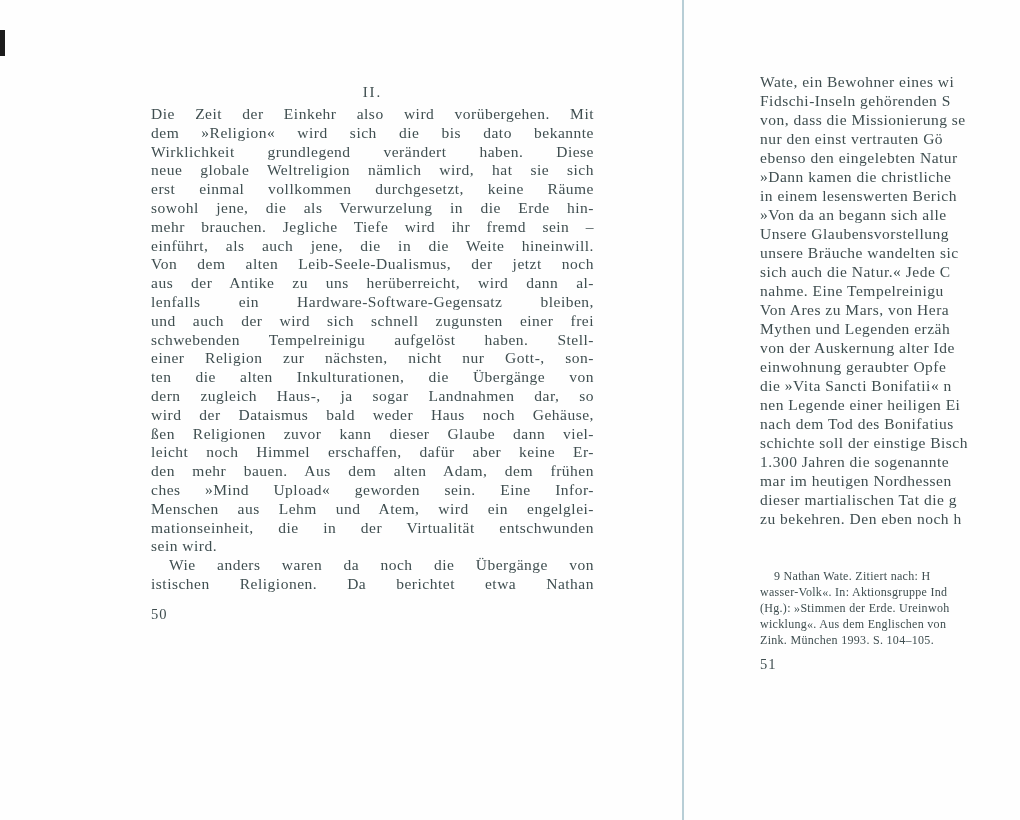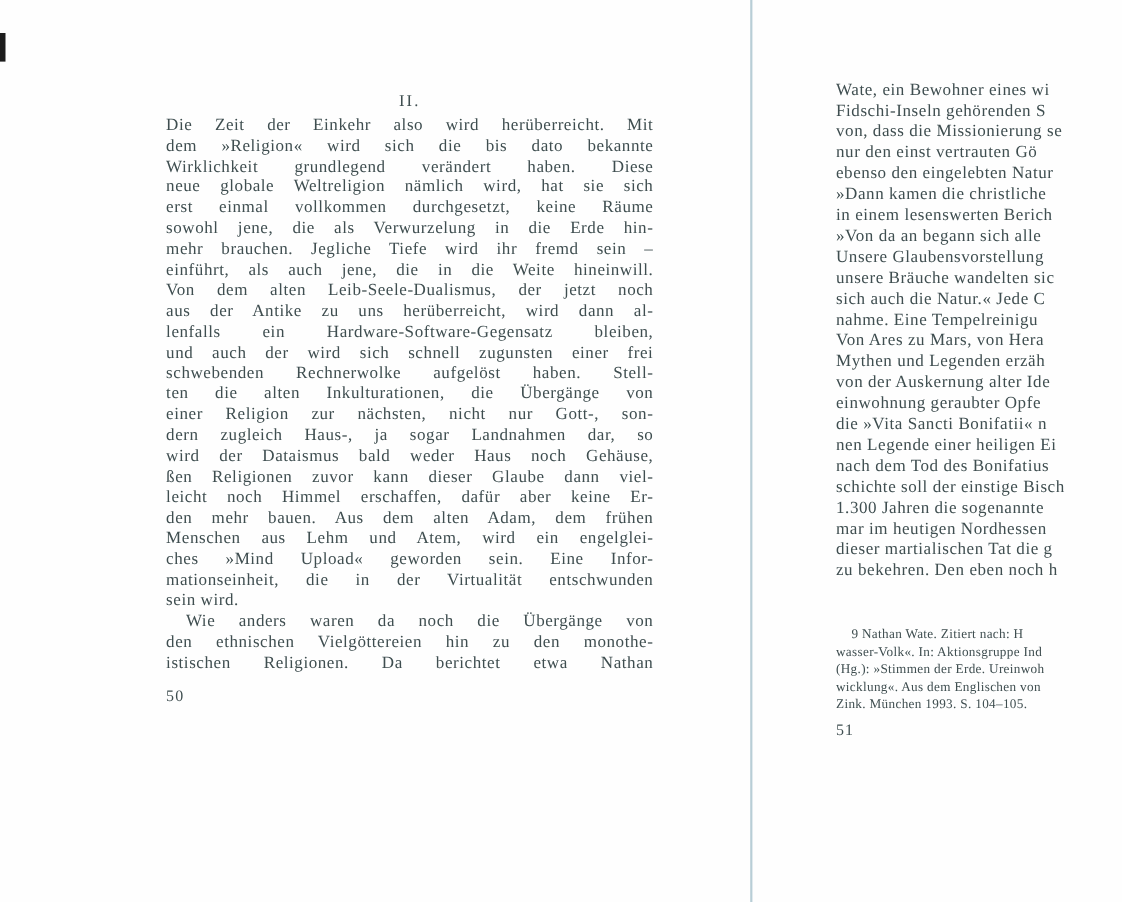--- a/index.html
+++ b/index.html
@@ -59,48 +59,47 @@
 </style>
 </head>
 <body>
 
 <div class="edge-artifact"></div>
 
 <section class="page left-page">
   <h2 class="section-heading">II.</h2>
   <div class="body-text">
     <div class="para para-end">
-        <div class="line">Die Zeit der Einkehr also wird herüberreicht. Mit</div>
+        <div class="line">Die Zeit der Einkehr also wird vorübergehen. Mit</div>
         <div class="line">dem »Religion« wird sich die bis dato bekannte</div>
         <div class="line">Wirklichkeit grundlegend verändert haben. Diese</div>
         <div class="line">neue globale Weltreligion nämlich wird, hat sie sich</div>
         <div class="line">erst einmal vollkommen durchgesetzt, keine Räume</div>
         <div class="line">sowohl jene, die als Verwurzelung in die Erde hin-</div>
         <div class="line">mehr brauchen. Jegliche Tiefe wird ihr fremd sein –</div>
         <div class="line">einführt, als auch jene, die in die Weite hineinwill.</div>
         <div class="line">Von dem alten Leib-Seele-Dualismus, der jetzt noch</div>
         <div class="line">aus der Antike zu uns herüberreicht, wird dann al-</div>
         <div class="line">lenfalls ein Hardware-Software-Gegensatz bleiben,</div>
         <div class="line">und auch der wird sich schnell zugunsten einer frei</div>
-        <div class="line">schwebenden Rechnerwolke aufgelöst haben. Stell-</div>
+        <div class="line">schwebenden Tempelreinigu aufgelöst haben. Stell-</div>
+        <div class="line">einer Religion zur nächsten, nicht nur Gott-, son-</div>
         <div class="line">ten die alten Inkulturationen, die Übergänge von</div>
-        <div class="line">einer Religion zur nächsten, nicht nur Gott-, son-</div>
         <div class="line">dern zugleich Haus-, ja sogar Landnahmen dar, so</div>
         <div class="line">wird der Dataismus bald weder Haus noch Gehäuse,</div>
         <div class="line">ßen Religionen zuvor kann dieser Glaube dann viel-</div>
         <div class="line">leicht noch Himmel erschaffen, dafür aber keine Er-</div>
         <div class="line">den mehr bauen. Aus dem alten Adam, dem frühen</div>
+        <div class="line">ches »Mind Upload« geworden sein. Eine Infor-</div>
         <div class="line">Menschen aus Lehm und Atem, wird ein engelglei-</div>
-        <div class="line">ches »Mind Upload« geworden sein. Eine Infor-</div>
         <div class="line">mationseinheit, die in der Virtualität entschwunden</div>
         <div class="line">sein wird.</div>
       </div>
     <div class="para indent-first">
         <div class="line">Wie anders waren da noch die Übergänge von</div>
-        <div class="line">den ethnischen Vielgöttereien hin zu den monothe-</div>
         <div class="line">istischen Religionen. Da berichtet etwa Nathan</div>
       </div>
   </div>
   <div class="page-number">50</div>
 </section>
 
 <div class="page-divider"></div>
 
 <section class="page right-page">
   <div class="body-text">

